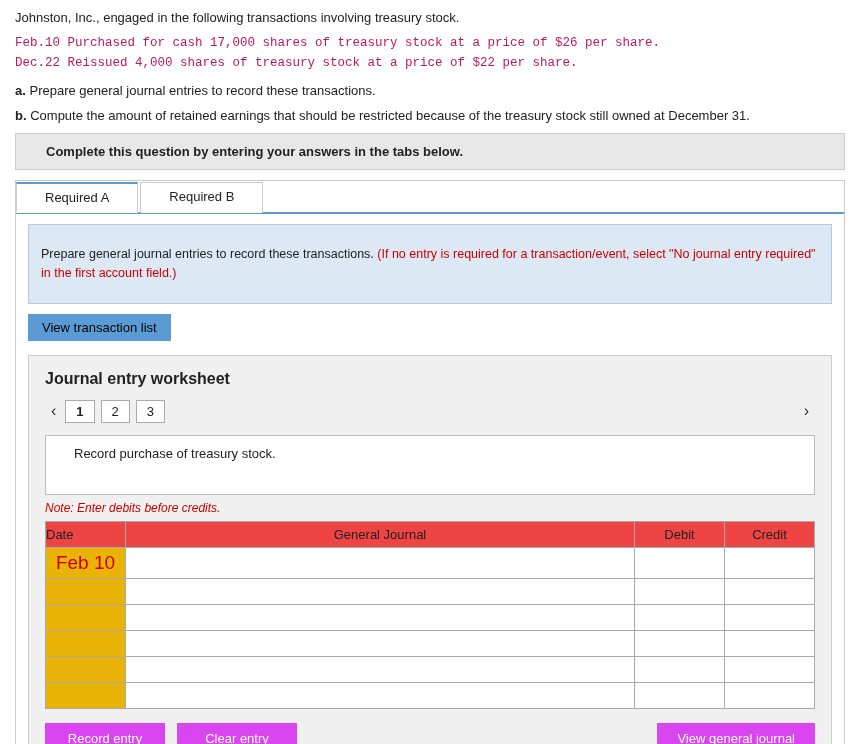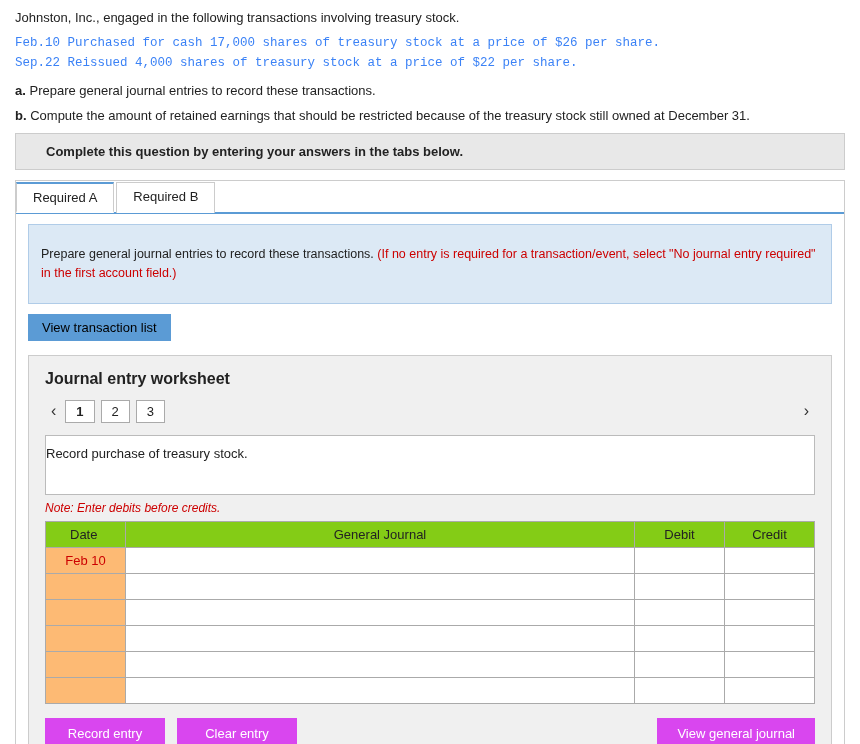--- a/index.html
+++ b/index.html
@@ -12,21 +12,21 @@
       width: 860px;
     }
     .intro-text {
       font-size: 13px;
       color: #222;
       margin-bottom: 8px;
     }
     .mono {
       font-family: 'Courier New', monospace;
       font-size: 12.5px;
-      color: #3b82f6;
+      color: #be185d;
       line-height: 1.6;
     }
     .bold-label {
       font-weight: bold;
       font-size: 13px;
       margin-top: 8px;
     }
     .instructions {
       margin: 8px 0 10px 0;
       font-size: 13px;
@@ -42,21 +42,21 @@
     .tabs-container {
       border: 1px solid #ccc;
       margin-top: 10px;
     }
     .tab-bar {
       display: flex;
       border-bottom: 2px solid #5b9bd5;
       background: #fff;
     }
     .tab {
-      padding: 6px 16px;
+      padding: 6px 28px;
       cursor: pointer;
       font-size: 13px;
       border: 1px solid #ccc;
       border-bottom: none;
       background: #fff;
       margin-right: 2px;
       position: relative;
       top: 1px;
     }
     .tab.active {
@@ -129,56 +129,56 @@
       border: 1px solid #aaa;
       background: #fff;
       font-weight: bold;
     }
     .page-spacer {
       flex: 1;
     }
     .transaction-box {
       border: 1px solid #bbb;
       background: #fff;
-      padding: 10px 0;
+      padding: 10px 28px;
       font-size: 13px;
       color: #222;
       margin-bottom: 6px;
       min-height: 60px;
     }
     .note-text {
       color: #c00;
       font-size: 12px;
       margin: 6px 0 6px 0;
       font-style: italic;
     }
     table.journal-table {
       width: 100%;
       border-collapse: collapse;
       font-size: 13px;
     }
     table.journal-table th {
-      background: #84cc16;
+      background: #ef4444;
       border: 1px solid #aaa;
-      padding: 5px 24px;
+      padding: 5px 0;
       text-align: center;
       font-weight: normal;
     }
     table.journal-table th.left { text-align: left; }
     table.journal-table td {
       border: 1px solid #aaa;
       padding: 0;
       height: 26px;
     }
     table.journal-table td.date-cell {
       text-align: center;
       color: #c00;
       padding: 4px 6px;
-      background: #fdba74;
-      font-size: 13px;
+      background: #eab308;
+      font-size: 19px;
     }
     table.journal-table td input {
       width: 100%;
       height: 100%;
       border: none;
       outline: none;
       padding: 2px 6px;
       font-size: 13px;
       background: #fff;
     }
@@ -198,21 +198,21 @@
       min-width: 120px;
     }
     .btn-spacer { flex: 1; }
   </style>
 </head>
 <body>
 
 <div class="intro-text">Johnston, Inc., engaged in the following transactions involving treasury stock.</div>
 <div style="margin-top:8px;">
   <div class="mono">Feb.10  Purchased for cash 17,000 shares of treasury stock at a price of $26 per share.</div>
-  <div class="mono">Sep.22  Reissued 4,000 shares of treasury stock at a price of $22 per share.</div>
+  <div class="mono">Dec.22  Reissued 4,000 shares of treasury stock at a price of $22 per share.</div>
 </div>
 <div style="margin-top:10px;">
   <div class="instructions">
     <span class="bold-label" style="display:inline;">a.</span>
     <span>Prepare general journal entries to record these transactions.</span>
   </div>
   <div class="instructions">
     <span class="bold-label" style="display:inline;">b.</span>
     <span>Compute the amount of retained earnings that should be restricted because of the treasury stock still owned at December 31.</span>
   </div>

